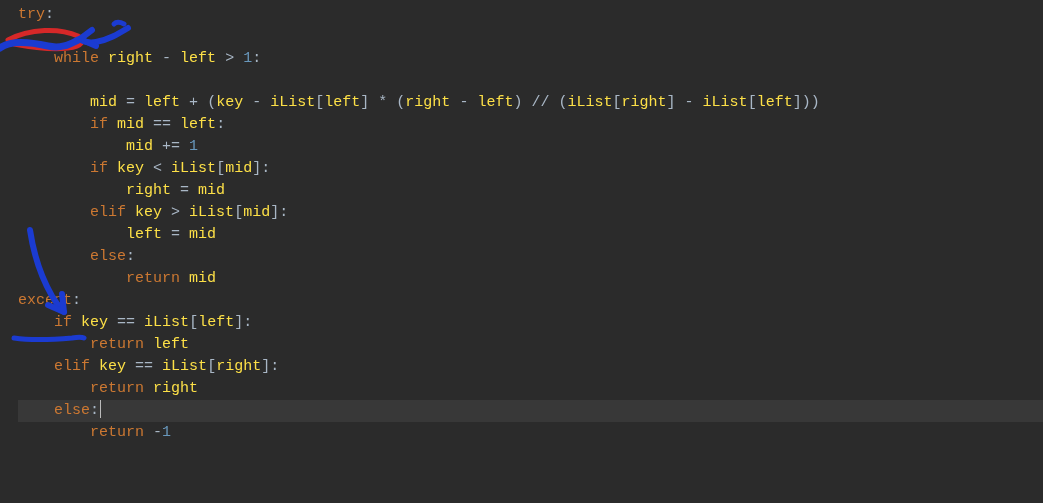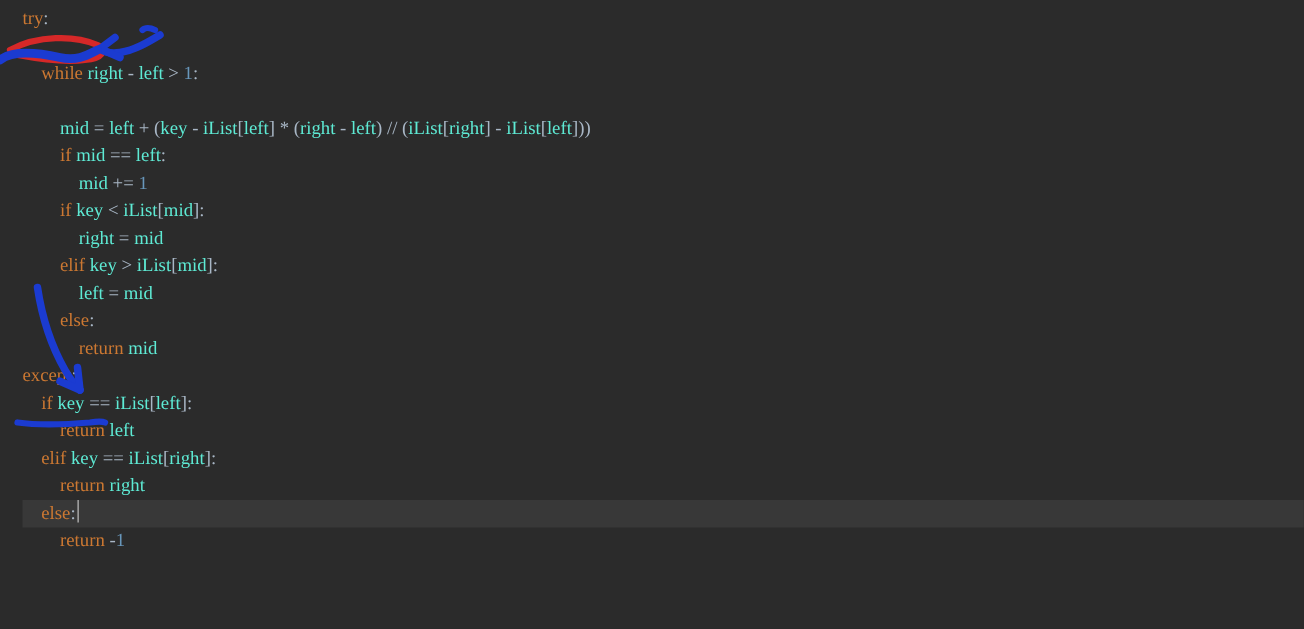--- a/index.html
+++ b/index.html
@@ -16,27 +16,26 @@
     }
     .editor {
       padding: 0 0 0 18px;
       white-space: pre;
       position: relative;
       z-index: 1;
     }
     .line {
       height: 22px;
       display: flex;
-      font-family: Liberation Serif, serif;
     }
     .line.highlighted {
       background: rgba(80,80,80,0.35);
     }
     .kw { color: #cc7832; }
-    .id { color: #5eead4; }
+    .id { color: #fde047; }
     .op { color: #a9b7c6; }
     .num { color: #6897bb; }
     .br { color: #a9b7c6; }
     .cursor {
       display: inline-block;
       width: 1px;
       height: 18px;
       background: #bbbbbb;
       vertical-align: middle;
       margin-left: 1px;

